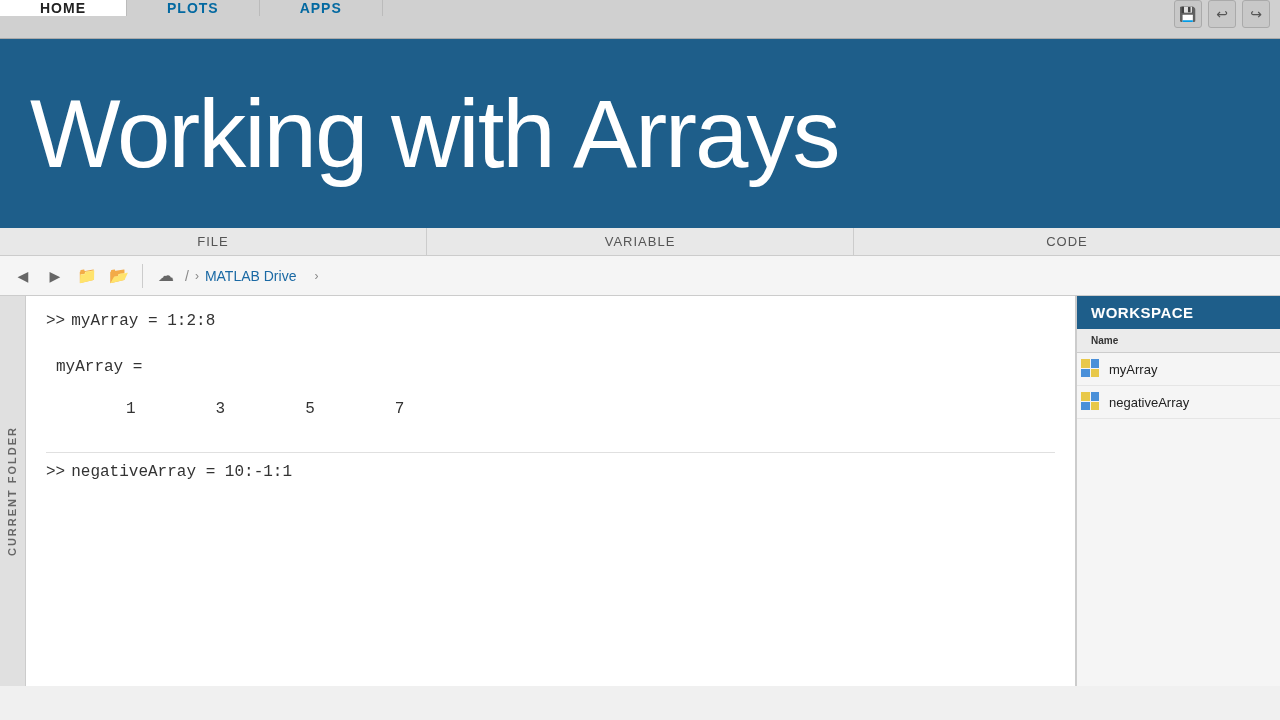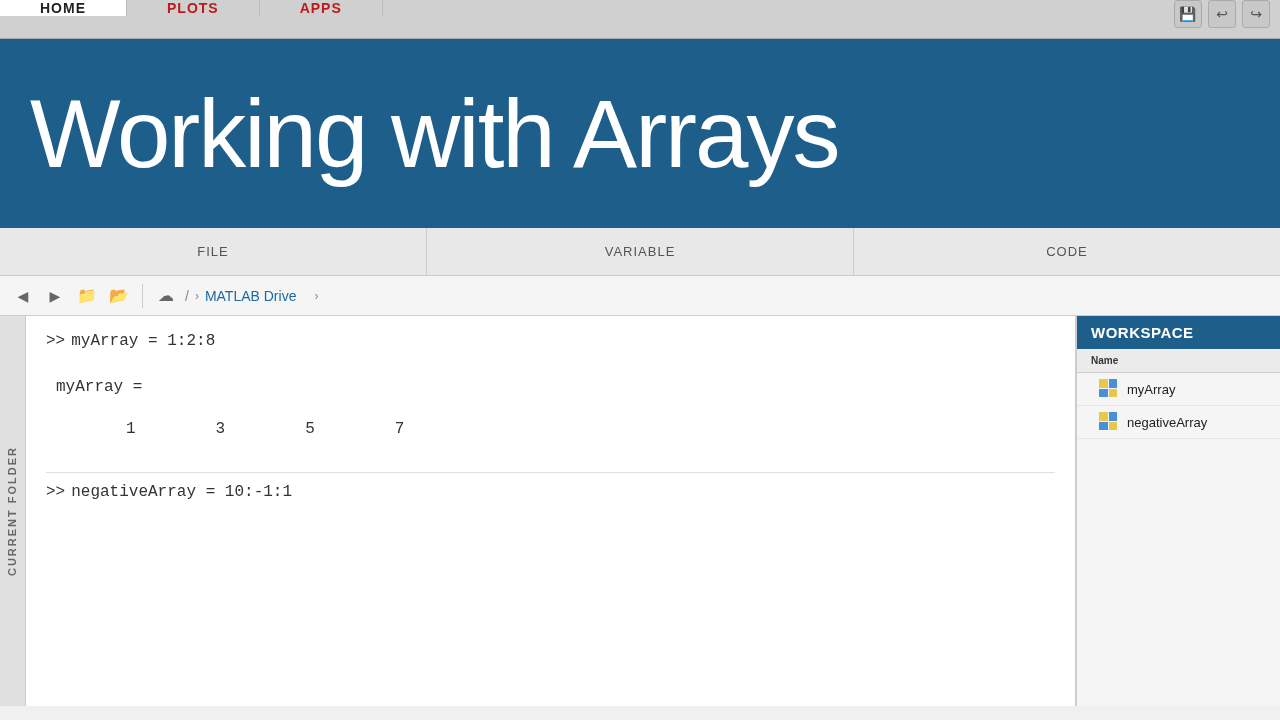--- a/index.html
+++ b/index.html
@@ -15,21 +15,21 @@
       position: relative;
     }
     .top-tab {
       display: flex;
       align-items: center;
       justify-content: center;
       padding: 0 40px;
       font-size: 14px;
       font-weight: bold;
       letter-spacing: 1px;
-      color: #b91c1c;
+      color: #0369a1;
       cursor: pointer;
       border-right: 1px solid #bbb;
     }
     .top-tab.active {
       background: white;
       color: #222;
       border-bottom: none;
     }
     .top-tab-icons {
       margin-left: auto;
@@ -69,21 +69,21 @@
       letter-spacing: -2px;
       line-height: 1;
       font-family: Arial, sans-serif;
     }
 
     
     .section-labels {
       display: flex;
       background: #e8e8e8;
       border-bottom: 1px solid #ccc;
-      height: 48px;
+      height: 28px;
     }
     .section-label {
       flex: 1;
       display: flex;
       align-items: center;
       justify-content: center;
       font-size: 13px;
       color: #555;
       letter-spacing: 1px;
       border-right: 1px solid #ccc;
@@ -182,21 +182,21 @@
       padding: 6px 14px;
       font-size: 10px;
       font-weight: bold;
       color: #333;
       border-bottom: 1px solid #ccc;
       background: #ebebeb;
     }
     .workspace-item {
       display: flex;
       align-items: center;
-      padding: 6px 22px;
+      padding: 6px 4px;
       gap: 8px;
       border-bottom: 1px solid #e5e5e5;
       cursor: pointer;
     }
     .var-icon {
       width: 20px;
       height: 20px;
       position: relative;
       flex-shrink: 0;
     }

